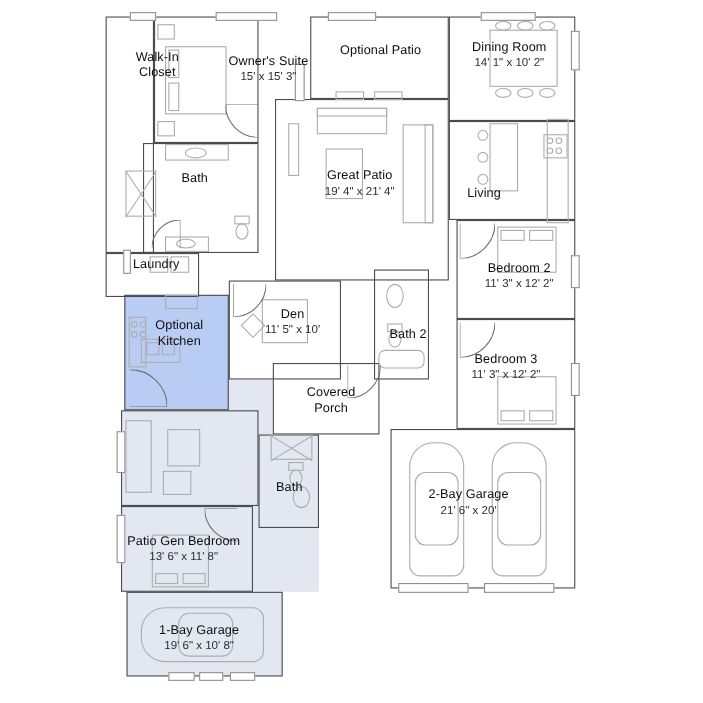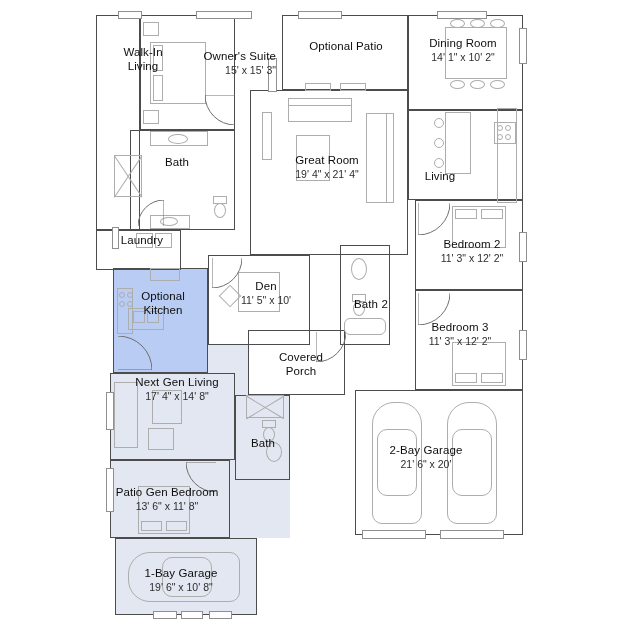--- a/index.html
+++ b/index.html
@@ -172,38 +172,38 @@
       </svg></div>
     <div class="door-arc" style="left: 138px; top: 200px; width: 26px; height: 26px; transform: rotate(180deg);"><svg width="26" height="26" viewBox="0 0 26 26">
         <path d="M 26,0 A 26,26 0 0 1 0,26" fill="none" stroke="#6f6f6f" stroke-width="1"></path>
         <line x1="0" y1="0" x2="0" y2="26" stroke="#6f6f6f" stroke-width="1"></line>
       </svg></div>
     <div class="door-arc" style="left: 186px; top: 462px; width: 30px; height: 30px; transform: rotate(90deg);"><svg width="30" height="30" viewBox="0 0 30 30">
         <path d="M 30,0 A 30,30 0 0 1 0,30" fill="none" stroke="#6f6f6f" stroke-width="1"></path>
         <line x1="0" y1="0" x2="0" y2="30" stroke="#6f6f6f" stroke-width="1"></line>
       </svg></div>
     <div class="room-label" style="left: 143px; top: 60px; width: 56px;">
-      <span class="rname">Walk-In Living</span>
-    </div>
-    <div class="room-label" style="left: 228px; top: 63px; width: 96px; text-align: right;">
+      <span class="rname">Walk-In Closet</span>
+    </div>
+    <div class="room-label" style="left: 244px; top: 63px; width: 96px;">
       <span class="rname">Owner's Suite</span>
       <span class="rdims">15' x 15' 3"</span>
     </div>
     <div class="room-label" style="left: 346px; top: 47px; width: 110px;">
       <span class="rname">Optional Patio</span>
     </div>
     <div class="room-label" style="left: 463px; top: 50px; width: 98px;">
       <span class="rname">Dining Room</span>
       <span class="rdims">14' 1" x 10' 2"</span>
     </div>
     <div class="room-label" style="left: 177px; top: 163px; width: 42px;">
       <span class="rname">Bath</span>
     </div>
     <div class="room-label" style="left: 327px; top: 167px; width: 98px;">
-      <span class="rname">Great Room</span>
+      <span class="rname">Great Patio</span>
       <span class="rdims">19' 4" x 21' 4"</span>
     </div>
     <div class="room-label" style="left: 440px; top: 177px; width: 60px;">
       <span class="rname">Living</span>
     </div>
     <div class="room-label" style="left: 142px; top: 241px; width: 60px; text-align: center;">
       <span class="rname">Laundry</span>
     </div>
     <div class="room-label" style="left: 472px; top: 251px; width: 98px;">
       <span class="rname">Bedroom 2</span>
@@ -219,24 +219,20 @@
     <div class="room-label" style="left: 371px; top: 305px; width: 34px;">
       <span class="rname">Bath 2</span>
     </div>
     <div class="room-label" style="left: 460px; top: 334px; width: 98px;">
       <span class="rname">Bedroom 3</span>
       <span class="rdims">11' 3" x 12' 2"</span>
     </div>
     <div class="room-label" style="left: 301px; top: 365px; width: 60px;">
       <span class="rname">Covered Porch</span>
     </div>
-    <div class="room-label" style="left: 177px; top: 389px; width: 118px;">
-      <span class="rname">Next Gen Living</span>
-      <span class="rdims">17' 4" x 14' 8"</span>
-    </div>
     <div class="room-label" style="left: 263px; top: 444px; width: 40px;">
       <span class="rname">Bath</span>
     </div>
     <div class="room-label" style="left: 167px; top: 499px; width: 130px;">
       <span class="rname">Patio Gen Bedroom</span>
       <span class="rdims">13' 6" x 11' 8"</span>
     </div>
     <div class="room-label" style="left: 181px; top: 580px; width: 108px;">
       <span class="rname">1-Bay Garage</span>
       <span class="rdims">19' 6" x 10' 8"</span>

